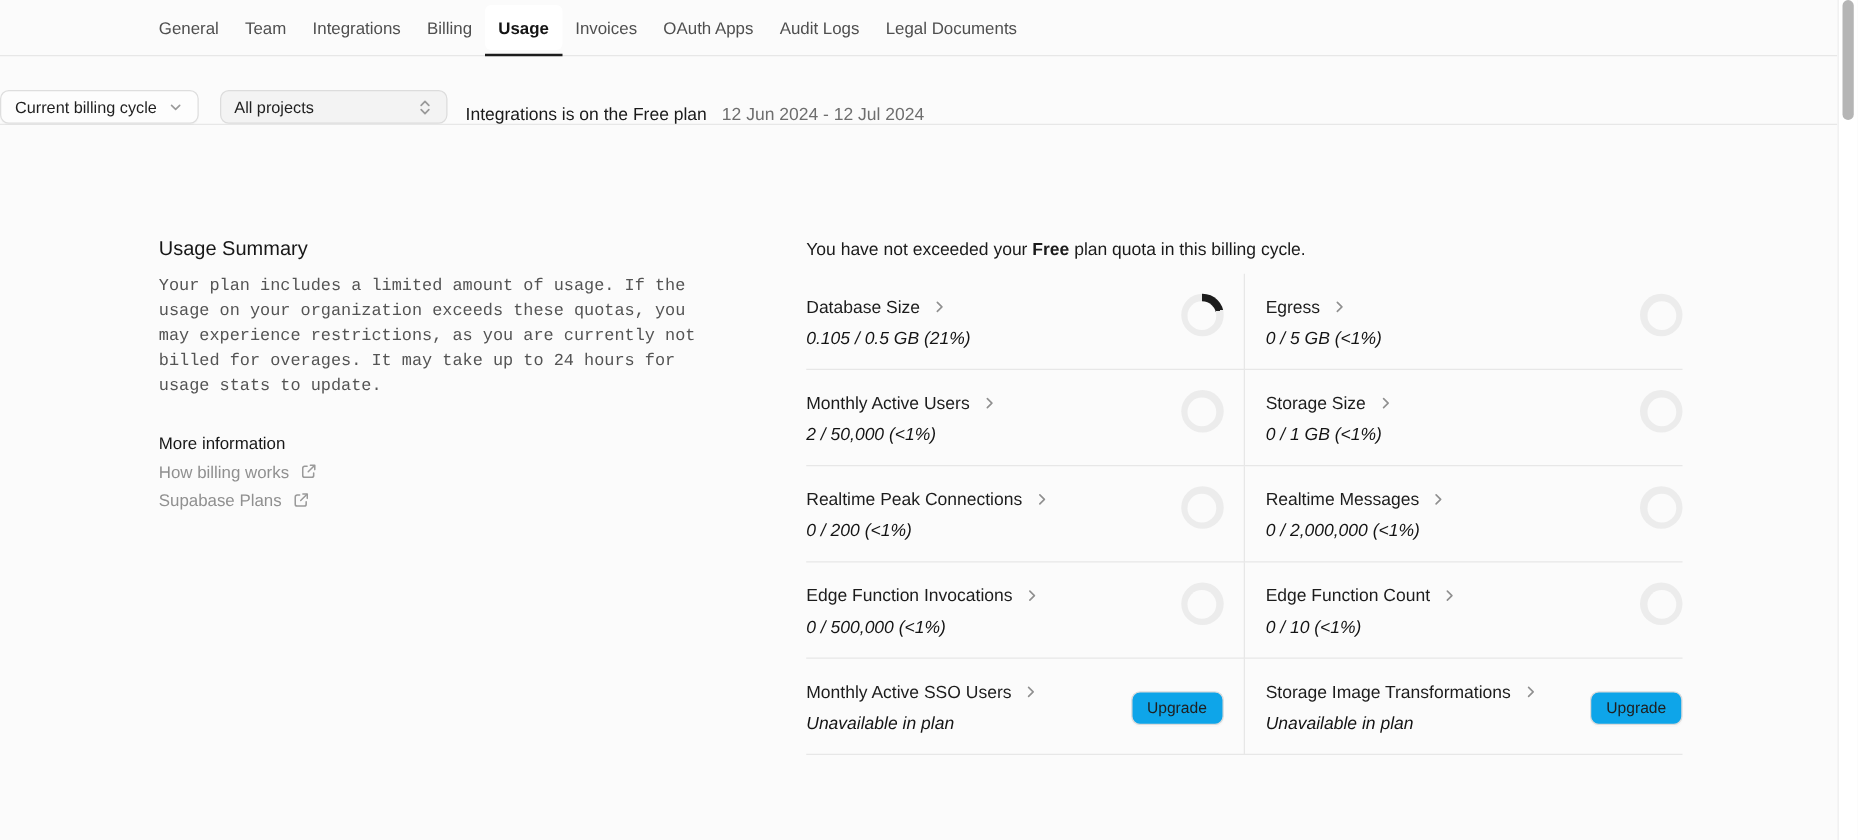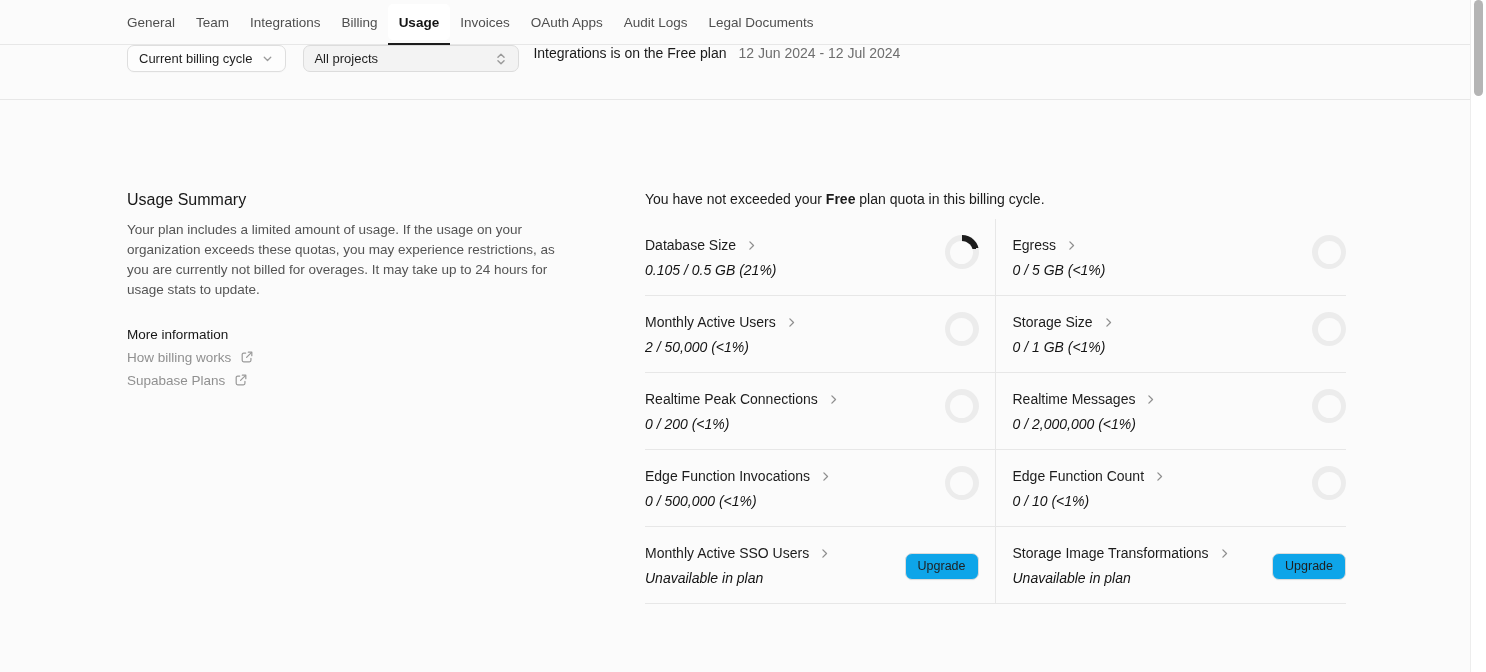--- a/index.html
+++ b/index.html
@@ -49,41 +49,40 @@
     position: absolute;
     left: -11px; right: -11px; bottom: -1px;
     height: 2.5px;
     background: #1c1c1c;
   }
 
   
   .filterbar {
     height: 55px;
     display: flex;
-    align-items: flex-start;
-    padding-left: 127px;
+    align-items: flex-end;
     border-bottom: 1px solid #e7e7e7;
   }
   .pill-btn {
     height: 27px;
     display: inline-flex;
     align-items: center;
     gap: 9px;
     padding: 0 11px;
     border: 1px solid #dedede;
     border-radius: 7px;
     background: #fdfdfd;
     font-size: 13px;
     color: #1f1f1f;
     cursor: pointer;
     box-shadow: 0 1px 1px rgba(0,0,0,0.02);
   }
   .select-btn {
     height: 27px;
-    width: 216px;
+    width: 182px;
     margin-left: 17px;
     display: inline-flex;
     align-items: center;
     justify-content: space-between;
     padding: 0 10px;
     border: 1px solid #dcdcdc;
     border-radius: 7px;
     background: #f3f3f3;
     font-size: 13px;
     color: #1f1f1f;
@@ -100,20 +99,21 @@
     padding: 91px 124px 0 127px;
   }
   .left-col { width: 518px; flex: none; padding-right: 58px; }
   .summary-title { font-size: 16px; font-weight: 400; color: #171717; }
   .summary-desc {
     margin-top: 11px;
     font-size: 13.5px;
     line-height: 20px;
     color: #545454;
     max-width: 452px;
+    font-family: Liberation Mono, monospace;
   }
   .more-info-title { margin-top: 27px; font-size: 13.5px; color: #171717; }
   .doc-link {
     margin-top: 8px;
     display: flex;
     gap: 9px;
     font-size: 13.5px;
     color: #909090;
     cursor: pointer;
     width: fit-content;

